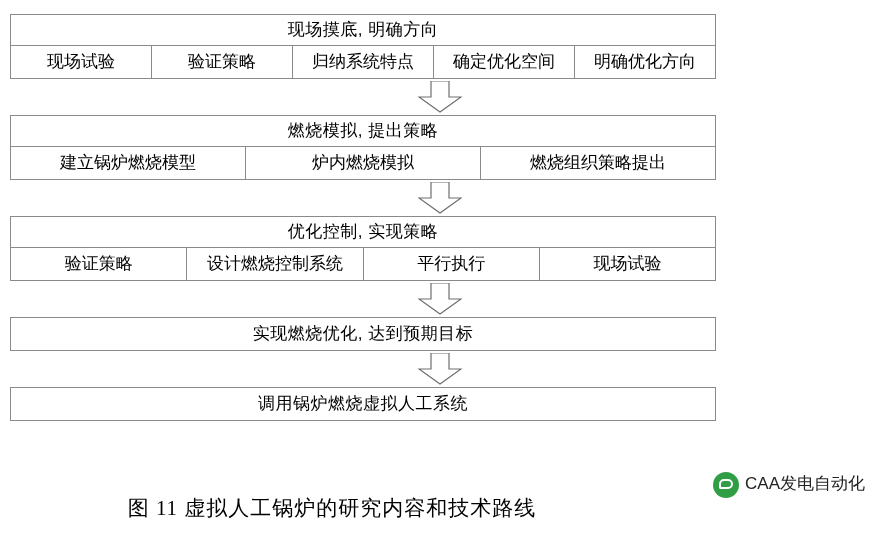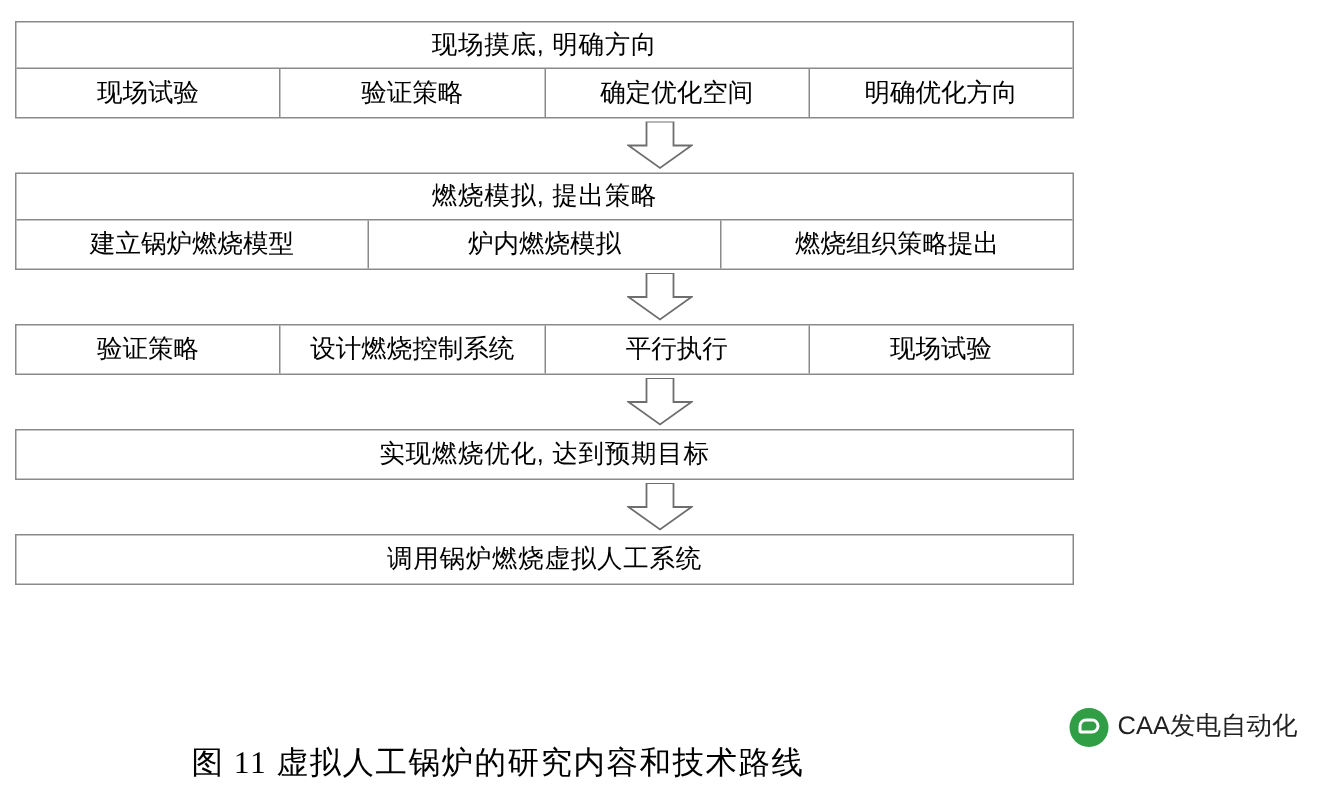--- a/index.html
+++ b/index.html
@@ -105,20 +105,21 @@
 </head>
 <body>
 
 <div class="flow">
 
   <div class="stage">
     <div class="stage-title">现场摸底, 明确方向</div>
     <div class="stage-row">
       <div class="cell">现场试验</div>
       <div class="cell">验证策略</div>
+      <div class="cell">归纳系统特点</div>
       <div class="cell">确定优化空间</div>
       <div class="cell">明确优化方向</div>
     </div>
   </div>
 
   <div class="arrow-wrap">
     <svg class="arrow" viewBox="0 0 44 32">
       <polygon points="13,0 31,0 31,16 43,16 22,31 1,16 13,16" fill="#ffffff" stroke="#6e6e6e" stroke-width="1.2"></polygon>
     </svg>
   </div>
@@ -132,20 +133,21 @@
     </div>
   </div>
 
   <div class="arrow-wrap">
     <svg class="arrow" viewBox="0 0 44 32">
       <polygon points="13,0 31,0 31,16 43,16 22,31 1,16 13,16" fill="#ffffff" stroke="#6e6e6e" stroke-width="1.2"></polygon>
     </svg>
   </div>
 
   <div class="stage">
+    <div class="stage-title">优化控制, 实现策略</div>
     <div class="stage-row">
       <div class="cell">验证策略</div>
       <div class="cell">设计燃烧控制系统</div>
       <div class="cell">平行执行</div>
       <div class="cell">现场试验</div>
     </div>
   </div>
 
   <div class="arrow-wrap">
     <svg class="arrow" viewBox="0 0 44 32">

